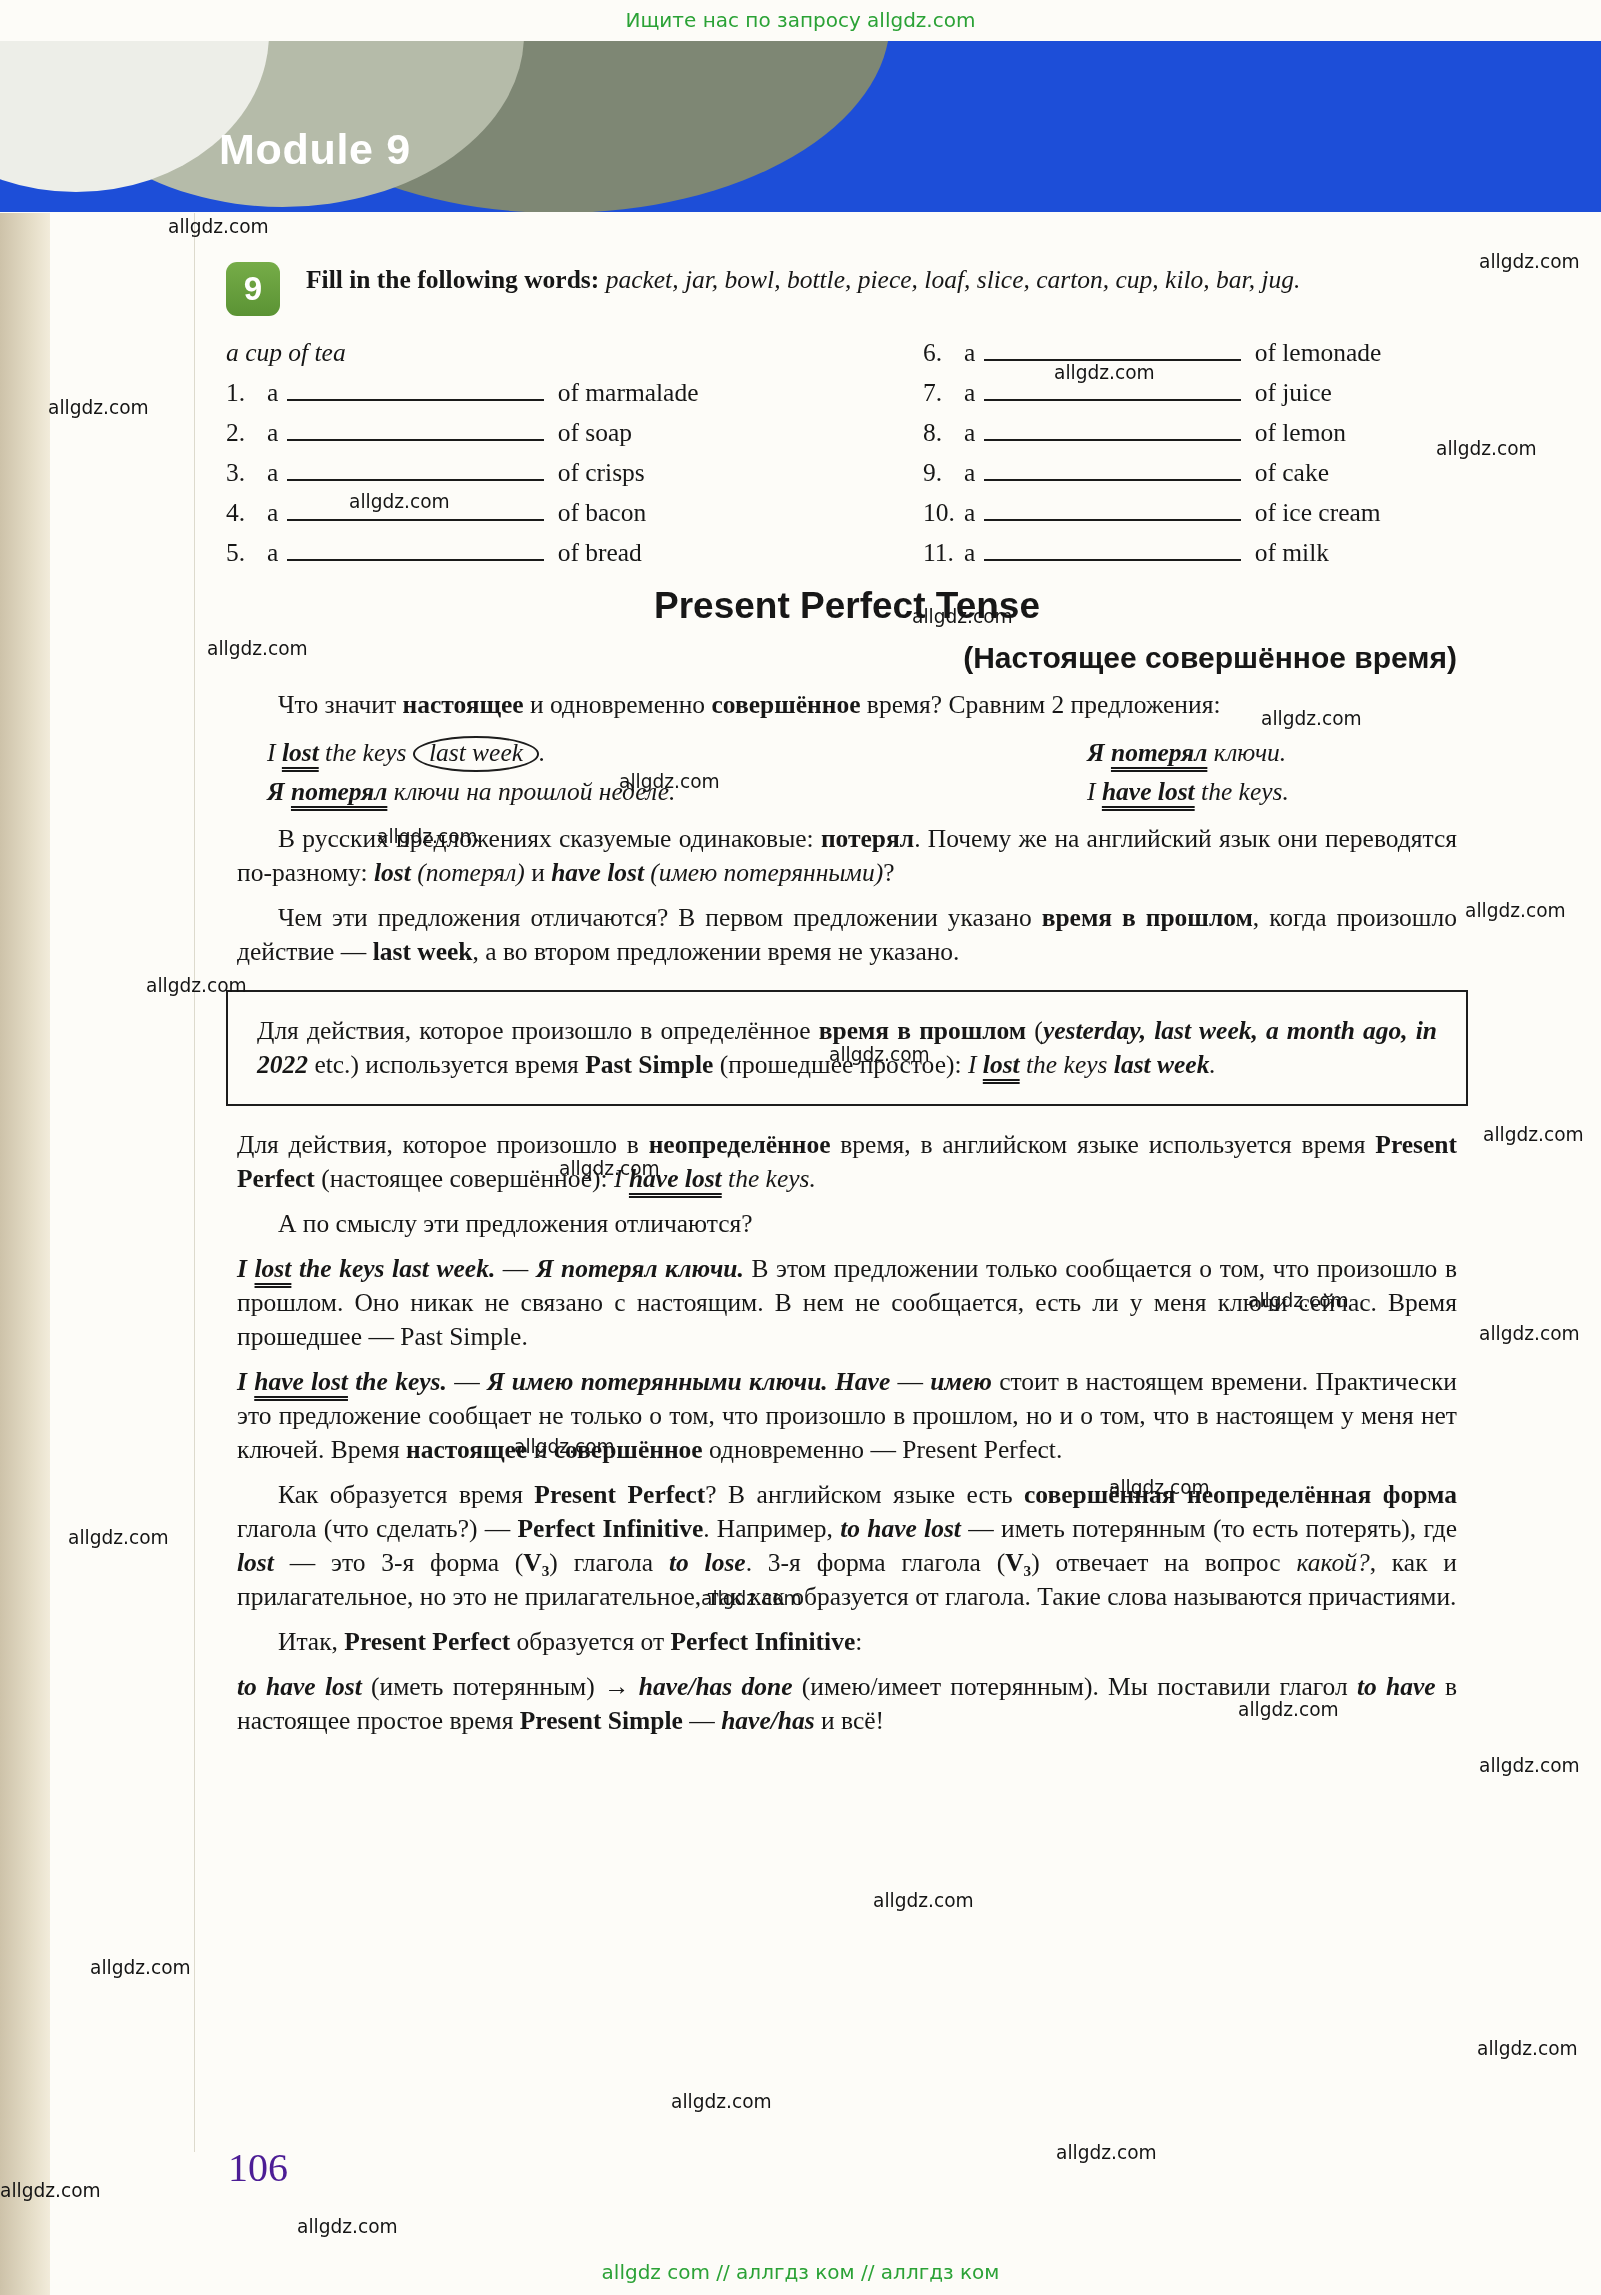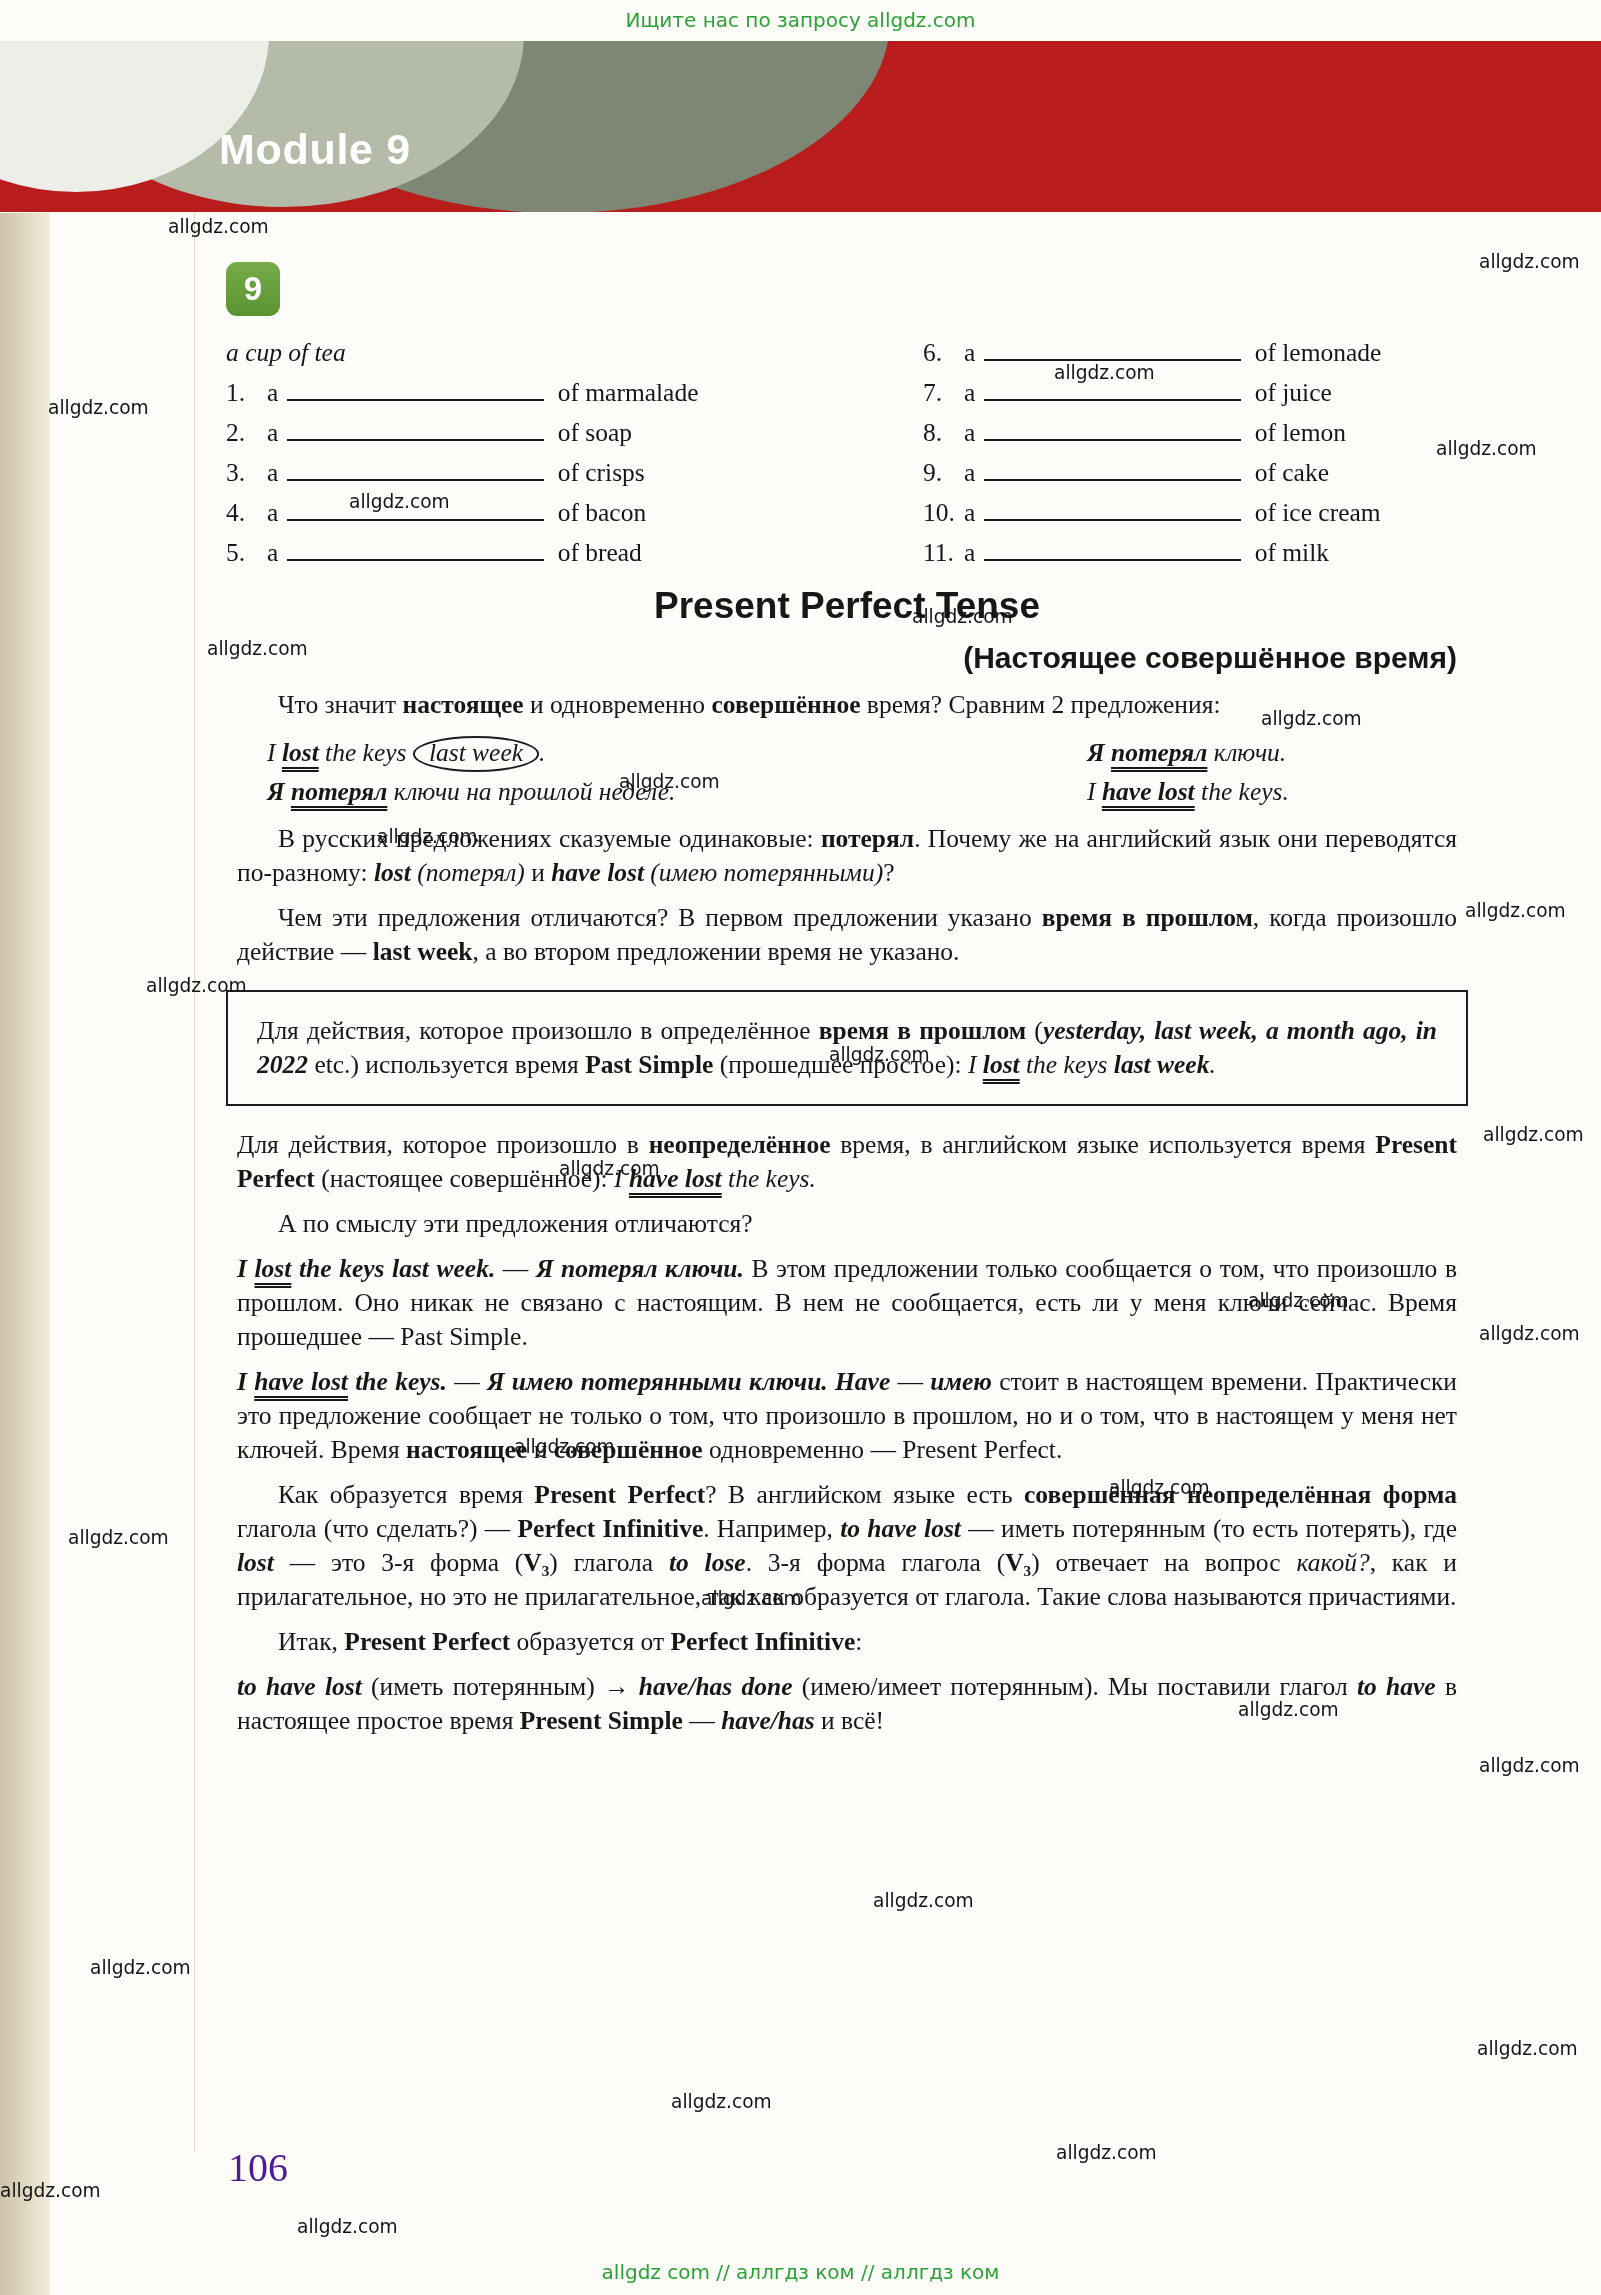--- a/index.html
+++ b/index.html
@@ -9,21 +9,21 @@
     font-family:"Liberation Serif", serif;
   }
   
   .promo{position:absolute;width:100%;text-align:center;
     font-family:"DejaVu Sans", sans-serif;font-size:20px;color:#2ba236;}
   .promo.top{top:8.3px;}
   .promo.bottom{top:2260px;}
 
   
   .band{position:absolute;left:0;top:41px;width:1601px;height:171px;
-    background:#b91c1c;overflow:hidden;}
+    background:#1d4ed8;overflow:hidden;}
   .blob{position:absolute;border-radius:50%;}
   .blob.c{left:228px;top:-214px;width:662px;height:386px;background:#7e8774;}
   .blob.b{left:41px;top:-179px;width:483px;height:345px;background:#b5bba9;}
   .blob.a{left:-117px;top:-166px;width:386px;height:317px;background:#edeee8;}
   .module-title{position:absolute;left:219px;top:84px;color:#ffffff;
     font-family:"Liberation Sans", sans-serif;font-weight:bold;font-size:43px;letter-spacing:0.7px;}
 
   
   .left-strip{position:absolute;left:0;top:213px;width:50px;height:2083px;
     background:linear-gradient(90deg,#cdc2a9 0%,#e4dcc6 60%,#f2ecdb 100%);}
@@ -97,20 +97,21 @@
 
 <div class="left-strip"></div>
 <div class="margin-line"></div>
 
 <div class="content">
 
   <div class="ex-header">
     <div class="ex-badge">
       <span>9</span>
     </div>
+    <div class="ex-text"><b>Fill in the following words:</b> <i>packet, jar, bowl, bottle, piece, loaf, slice, carton, cup, kilo, bar, jug.</i></div>
   </div>
 
   <div class="fill-grid">
     <div class="fill-col left">
       <div class="fill-example"><i>a cup of tea</i></div>
     <div class="fill-item"><span class="num">1.</span><span class="pre">a</span><span class="blank"></span><span class="suffix">of marmalade</span></div>
         <div class="fill-item"><span class="num">2.</span><span class="pre">a</span><span class="blank"></span><span class="suffix">of soap</span></div>
         <div class="fill-item"><span class="num">3.</span><span class="pre">a</span><span class="blank"></span><span class="suffix">of crisps</span></div>
         <div class="fill-item"><span class="num">4.</span><span class="pre">a</span><span class="blank"></span><span class="suffix">of bacon</span></div>
         <div class="fill-item"><span class="num">5.</span><span class="pre">a</span><span class="blank"></span><span class="suffix">of bread</span></div>

